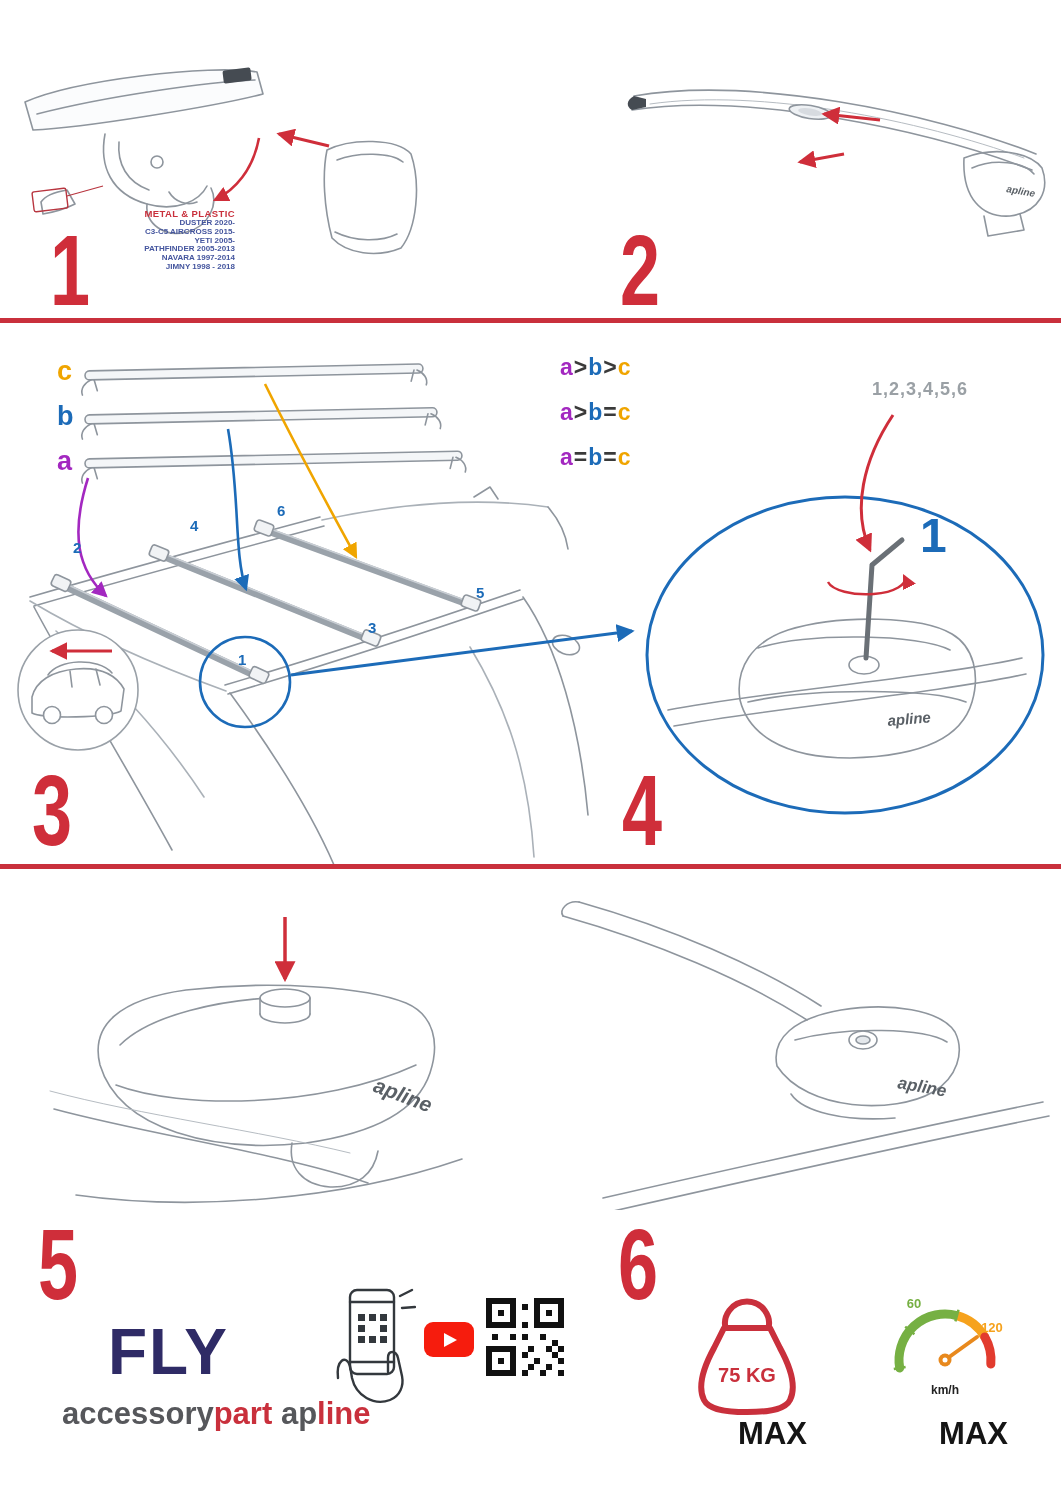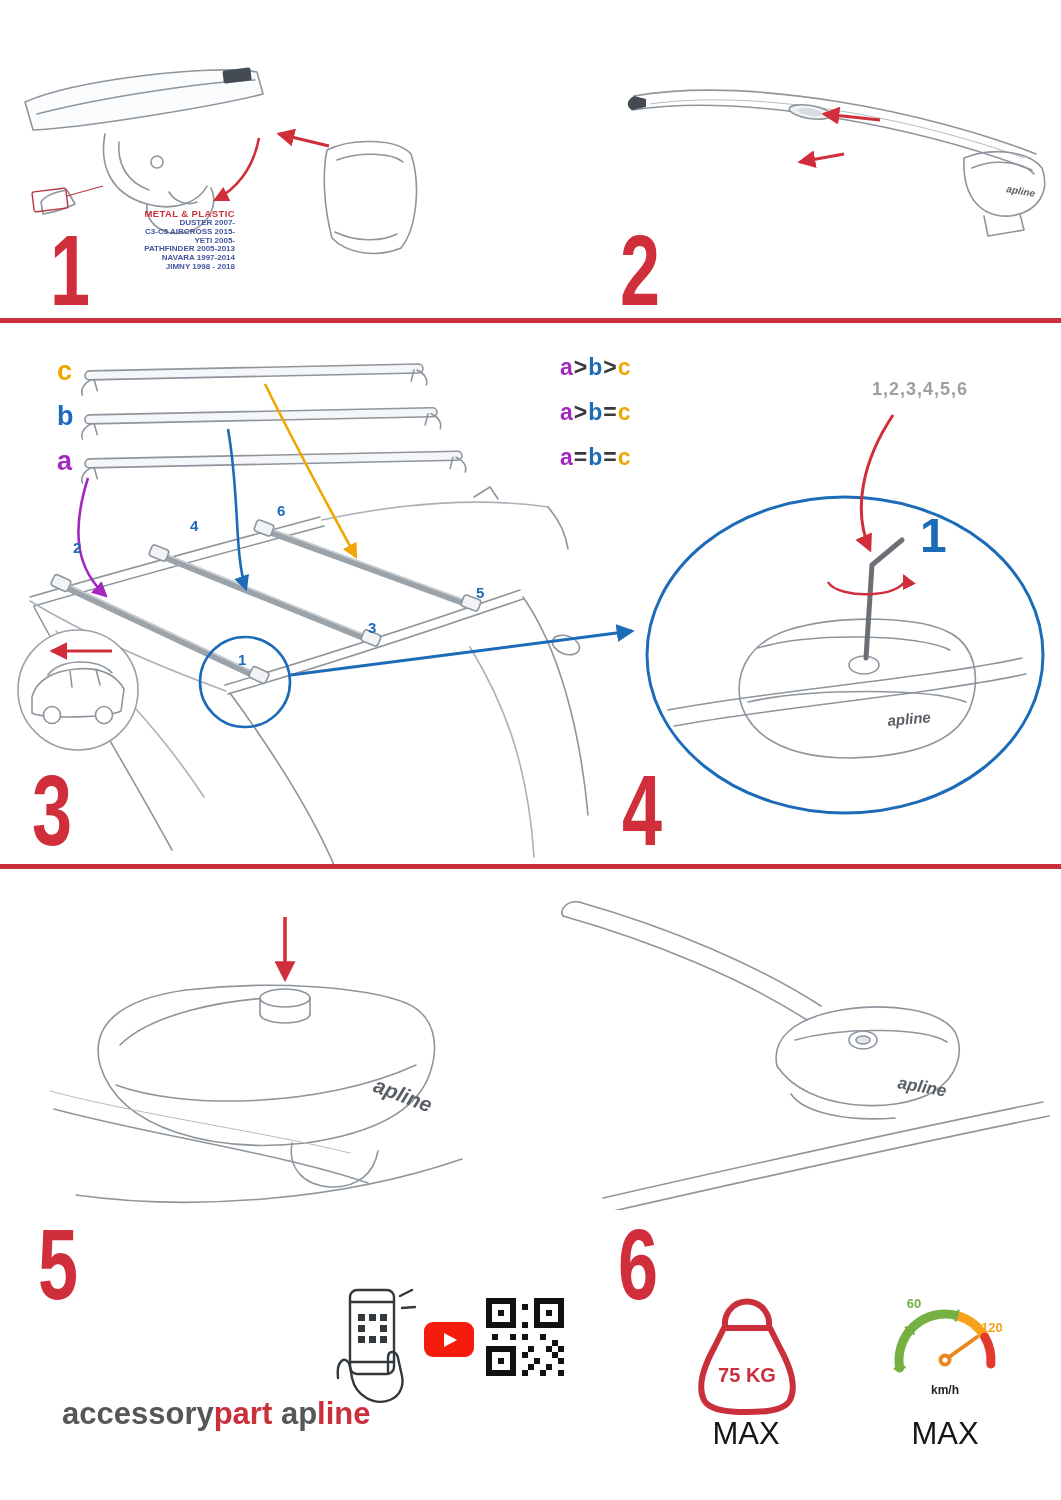--- a/index.html
+++ b/index.html
@@ -15,21 +15,21 @@
   .formula{font-weight:bold;font-size:23px;display:flex;gap:1px;line-height:1;}
   .c-a{color:#a328c0}.c-b{color:#1c6bb8}.c-c{color:#f0a500}.c-op{color:#3a3a3a}
   .seq{font-weight:bold;font-size:18px;color:#9aa0a5;letter-spacing:1px;line-height:1;}
   .big1{font-weight:bold;font-size:48px;color:#1c6bb8;line-height:1;}
   .material{font-weight:bold;font-size:9.5px;color:#c9303c;letter-spacing:.4px;text-align:right;}
   .models div{font-weight:bold;font-size:8px;color:#44559e;line-height:8.8px;}
   .idblock{text-align:right;}
   .fly{font-weight:bold;font-size:64px;color:#2f2b66;letter-spacing:2px;line-height:1;}
   .brand{font-weight:bold;font-size:31px;color:#56575b;line-height:1;}
   .brand .red{color:#c9303c;}
-  .maxlabel{font-weight:normal;font-size:31px;color:#151515;text-align:center;line-height:1;}
+  .maxlabel{font-weight:bold;font-size:31px;color:#151515;text-align:right;line-height:1;}
   .yt{width:50px;height:35px;background:#f61c0d;border-radius:9px;display:flex;
       align-items:center;justify-content:center;}
 </style>
 </head>
 <body>
 
 <div class="page">
 
   <svg width="0" height="0" style="position:absolute">
     <defs>
@@ -69,21 +69,21 @@
     </g>
     <path d="M324,104 L274,92" stroke="#cf2e3a" stroke-width="3" fill="none" marker-end="url(#mr)"></path>
     <path d="M254,96 C248,128 230,148 210,158" stroke="#cf2e3a" stroke-width="2.6" fill="none" marker-end="url(#mr)"></path>
     <rect x="28" y="148" width="34" height="20" rx="2" stroke="#b8353f" stroke-width="1.4" fill="none" transform="rotate(-7 45 158)"></rect>
     <path d="M62,154 L98,144" stroke="#b8353f" stroke-width="1.2" fill="none"></path>
   </svg>
 
   <div class="abs idblock" style="left:90px;top:208px;width:145px">
     <div class="material">METAL &amp; PLASTIC</div>
     <div class="models">
-      <div>DUSTER 2007-</div>
+      <div>DUSTER 2020-</div>
       <div>C3-C5 AIRCROSS 2015-</div>
       <div>YETI 2005-</div>
       <div>PATHFINDER 2005-2013</div>
       <div>NAVARA 1997-2014</div>
       <div>JIMNY 1998 - 2018</div>
     </div>
   </div>
 
   <div class="abs num" style="left:50px;top:228px">1</div>
 
@@ -277,20 +277,21 @@
         <path d="M246,214 C258,232 300,242 350,238"></path>
       </g>
       <path d="M58,318 C190,288 340,254 498,222"></path>
       <path d="M64,332 C196,302 346,268 504,236"></path>
     </g>
     <text x="352" y="208" transform="rotate(10 352 208)" font-size="17" font-style="italic" font-weight="bold" fill="#5a6066">apline</text>
   </svg>
 
   <div class="abs num" style="left:618px;top:1222px">6</div>
 
+  <div class="abs fly" style="left:108px;top:1320px">FLY</div>
 
   <div class="abs brand" style="left:62px;top:1398px">
     <span>accessory</span><span class="red">part</span>&nbsp;<span>ap</span><span class="red">line</span>
   </div>
 
   <svg class="abs" style="left:316px;top:1284px" width="100" height="122" viewBox="0 0 100 122">
     <g stroke="#33383d" stroke-width="2.4" fill="none" stroke-linecap="round" stroke-linejoin="round">
       <rect x="34" y="6" width="44" height="84" rx="7" fill="#fff"></rect>
       <path d="M34,18 H78 M34,78 H78"></path>
       <path d="M22,94 C20,76 30,70 34,82 L36,94 C40,112 58,122 74,116 C84,112 88,102 86,92 L82,74 C80,66 72,66 72,74 L72,88"></path>

